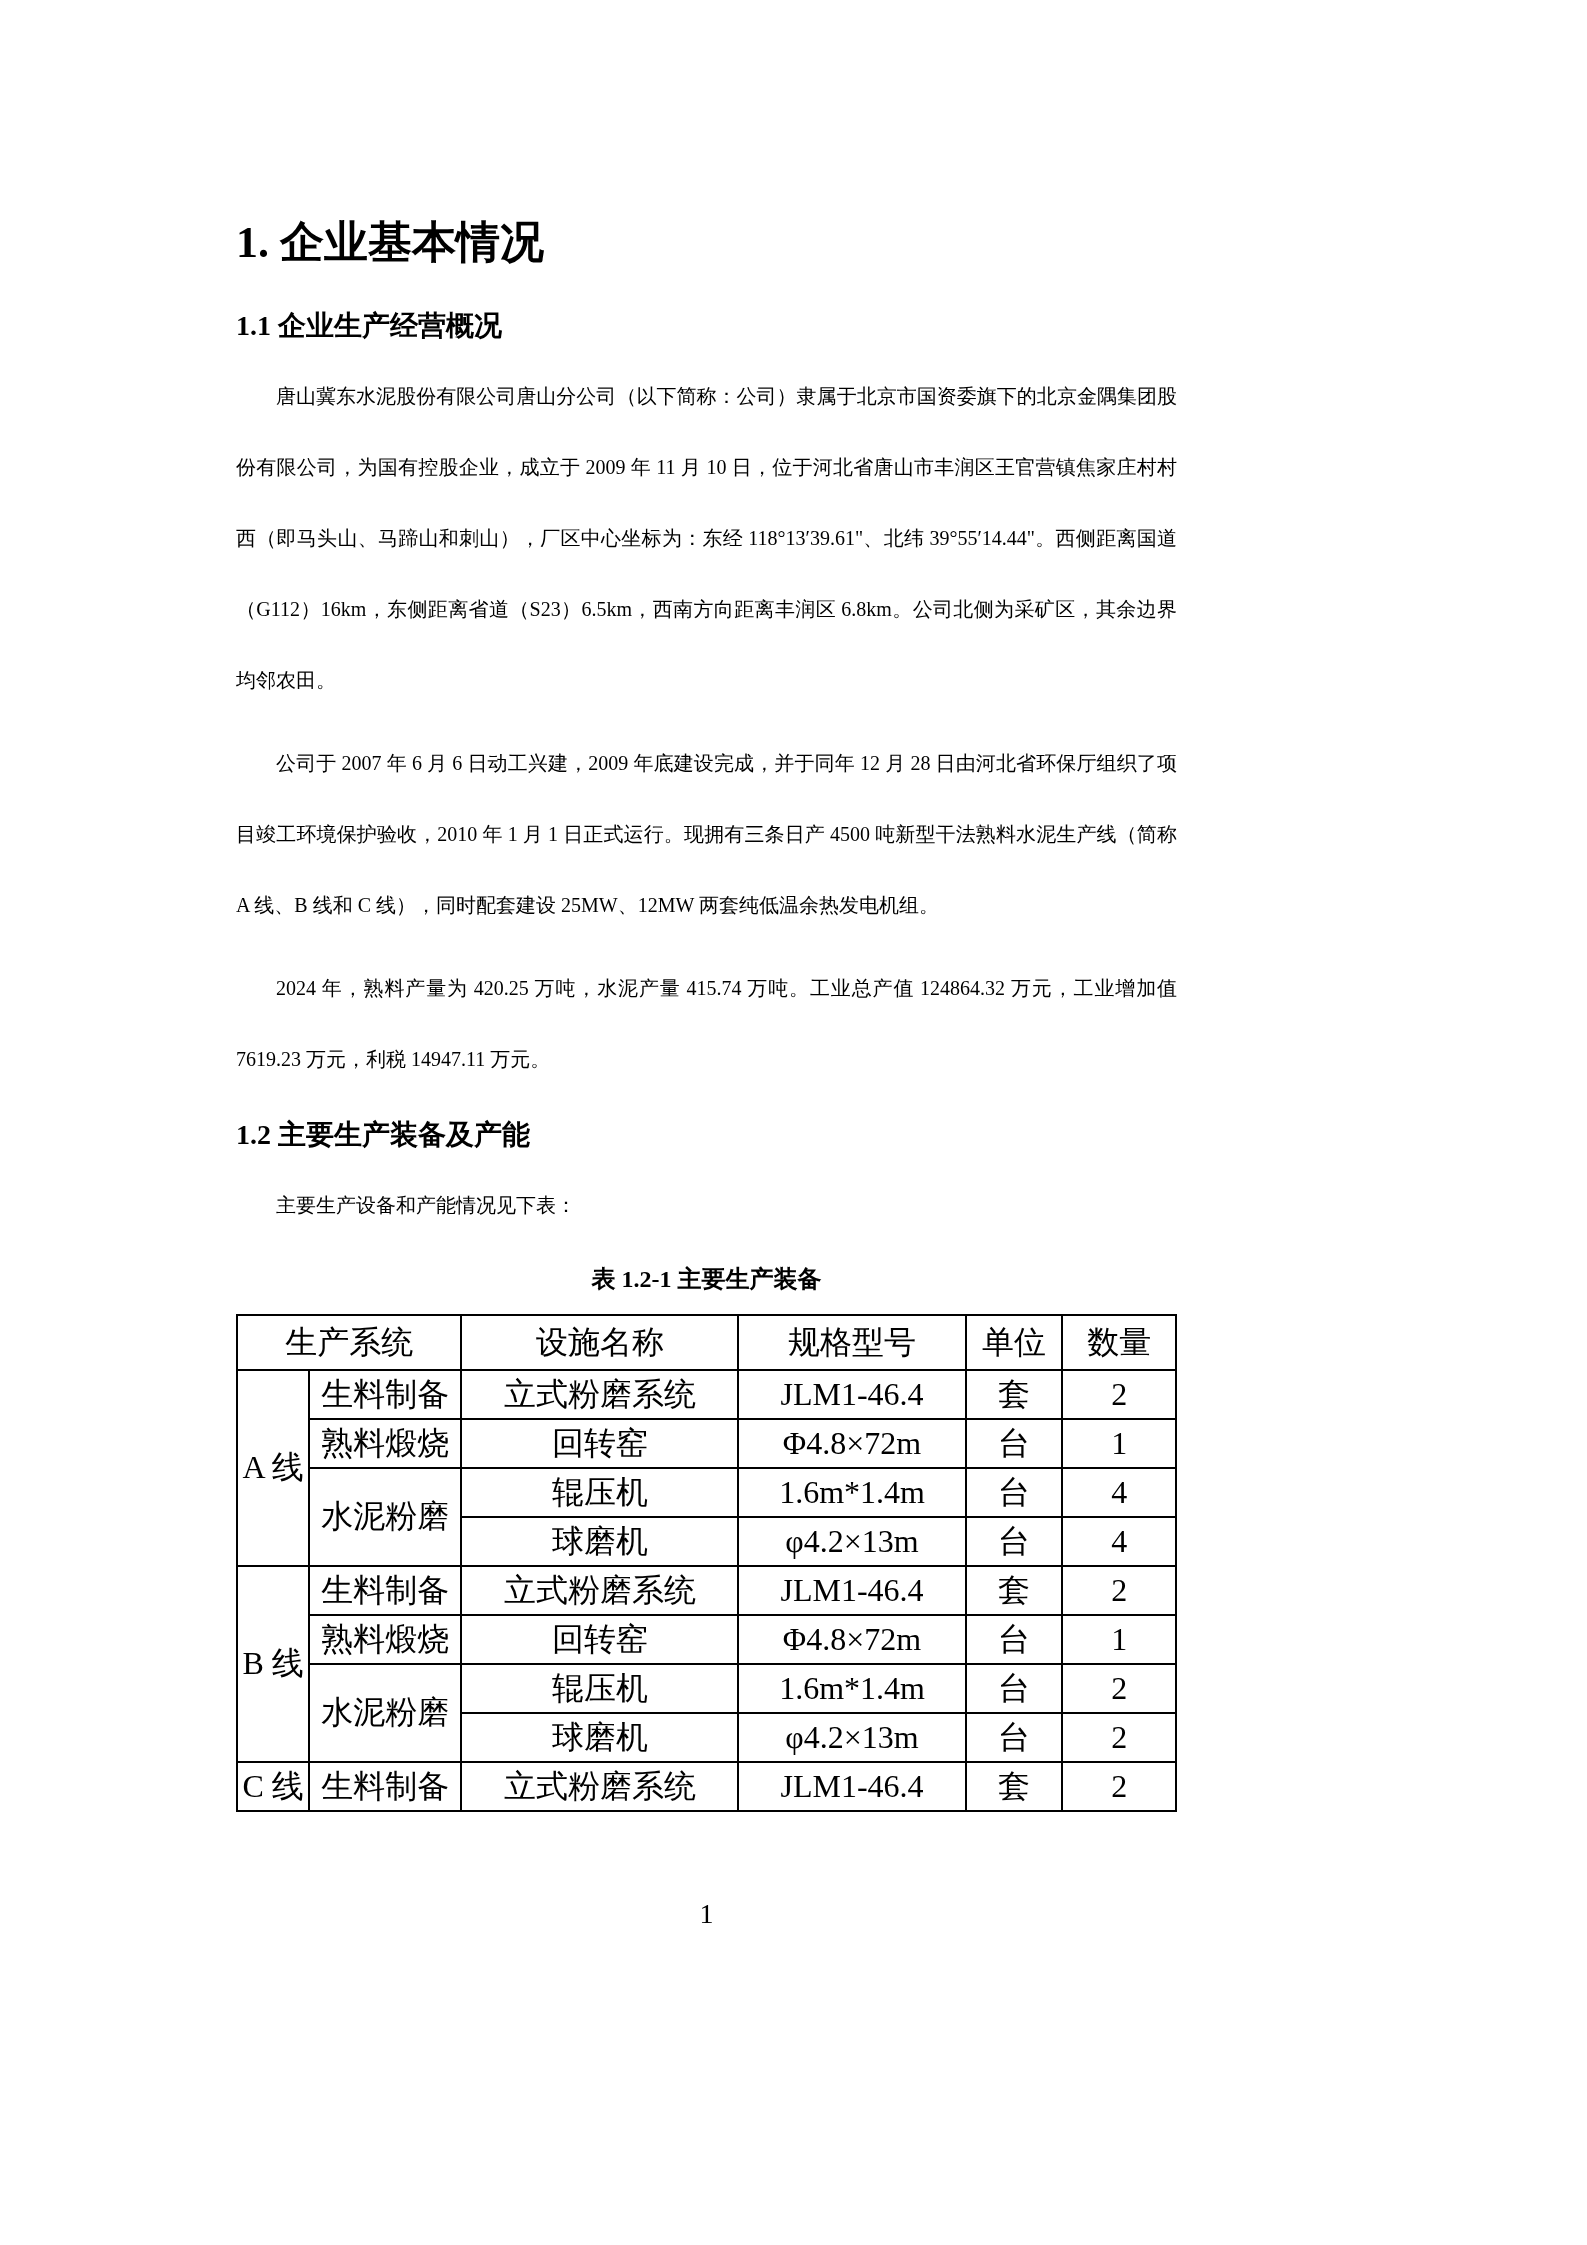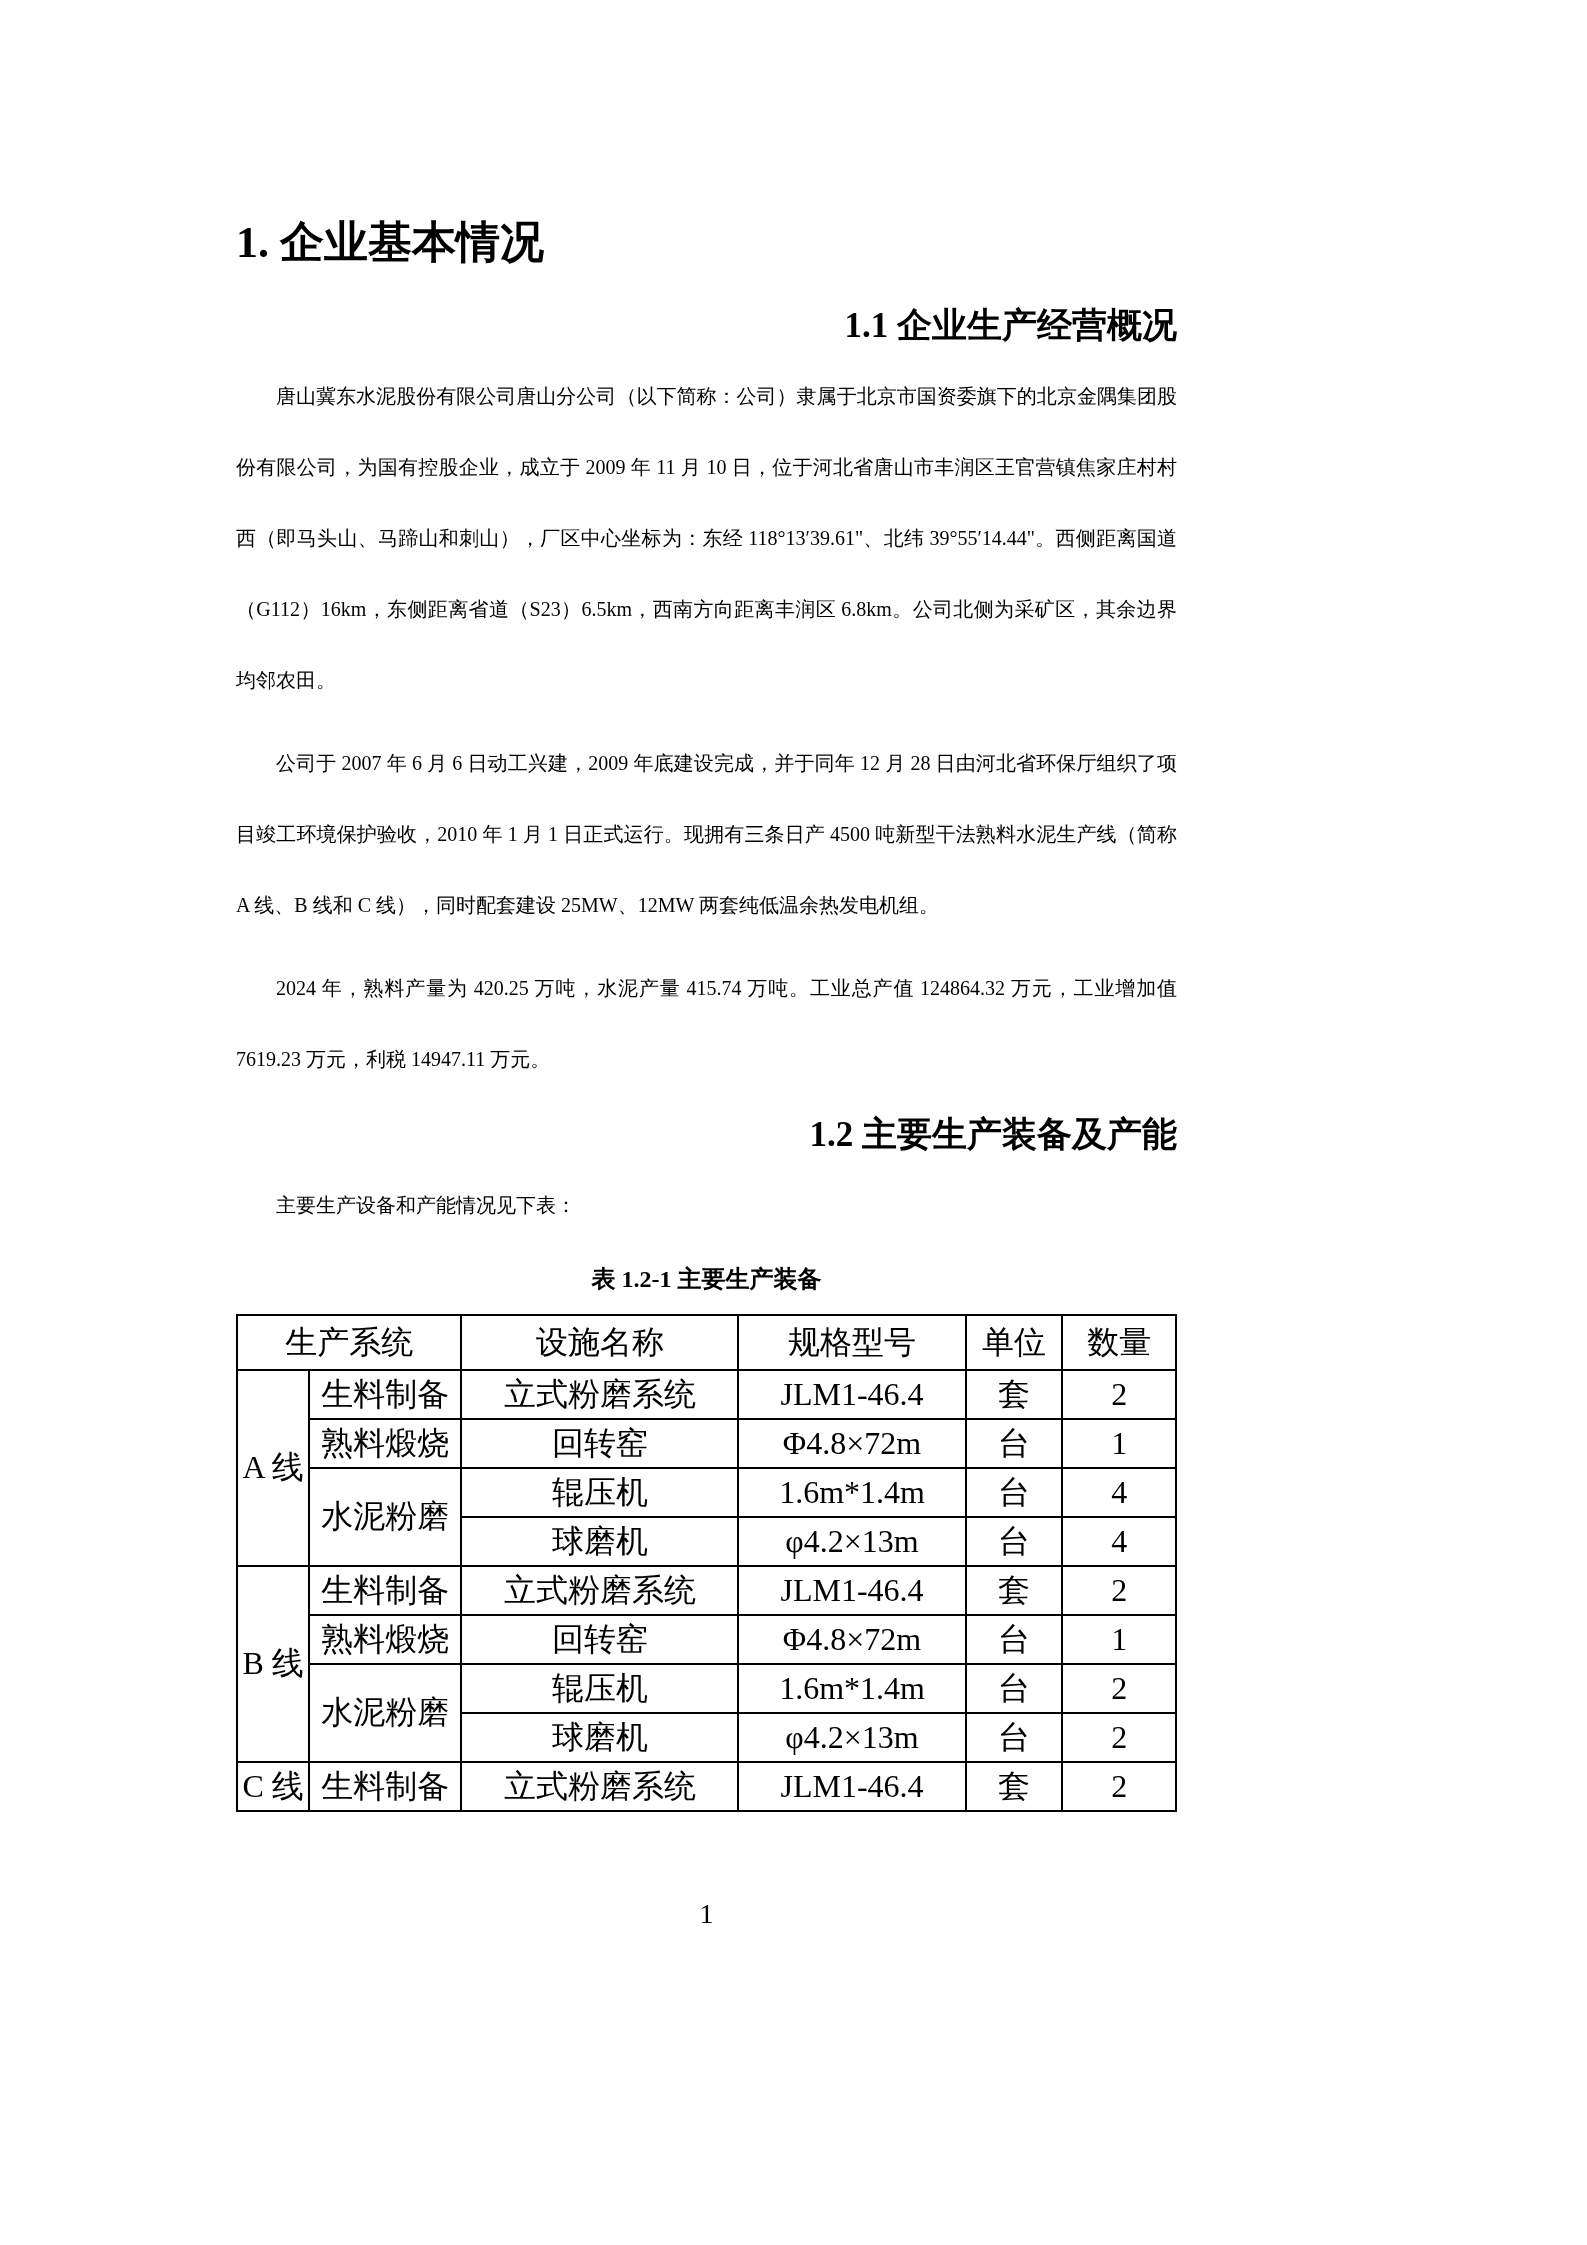--- a/index.html
+++ b/index.html
@@ -18,25 +18,24 @@
     height: 2245px;
     padding: 212px 219px 0 236px;
   }
   .h1 {
     font-size: 44px;
     line-height: 62px;
     font-weight: bold;
     margin: 0 0 16px 0;
   }
   .h2 {
-    font-size: 35px;
+    font-size: 28px;
     line-height: 71px;
     font-weight: bold;
     margin: 0;
-    text-align: right;
   }
   .h2.second { margin-top: 4px; }
   .para {
     font-size: 20px;
     line-height: 71px;
     margin: 0;
     text-indent: 2em;
     text-align: justify;
   }
   .para.spaced { margin-top: 12px; }

